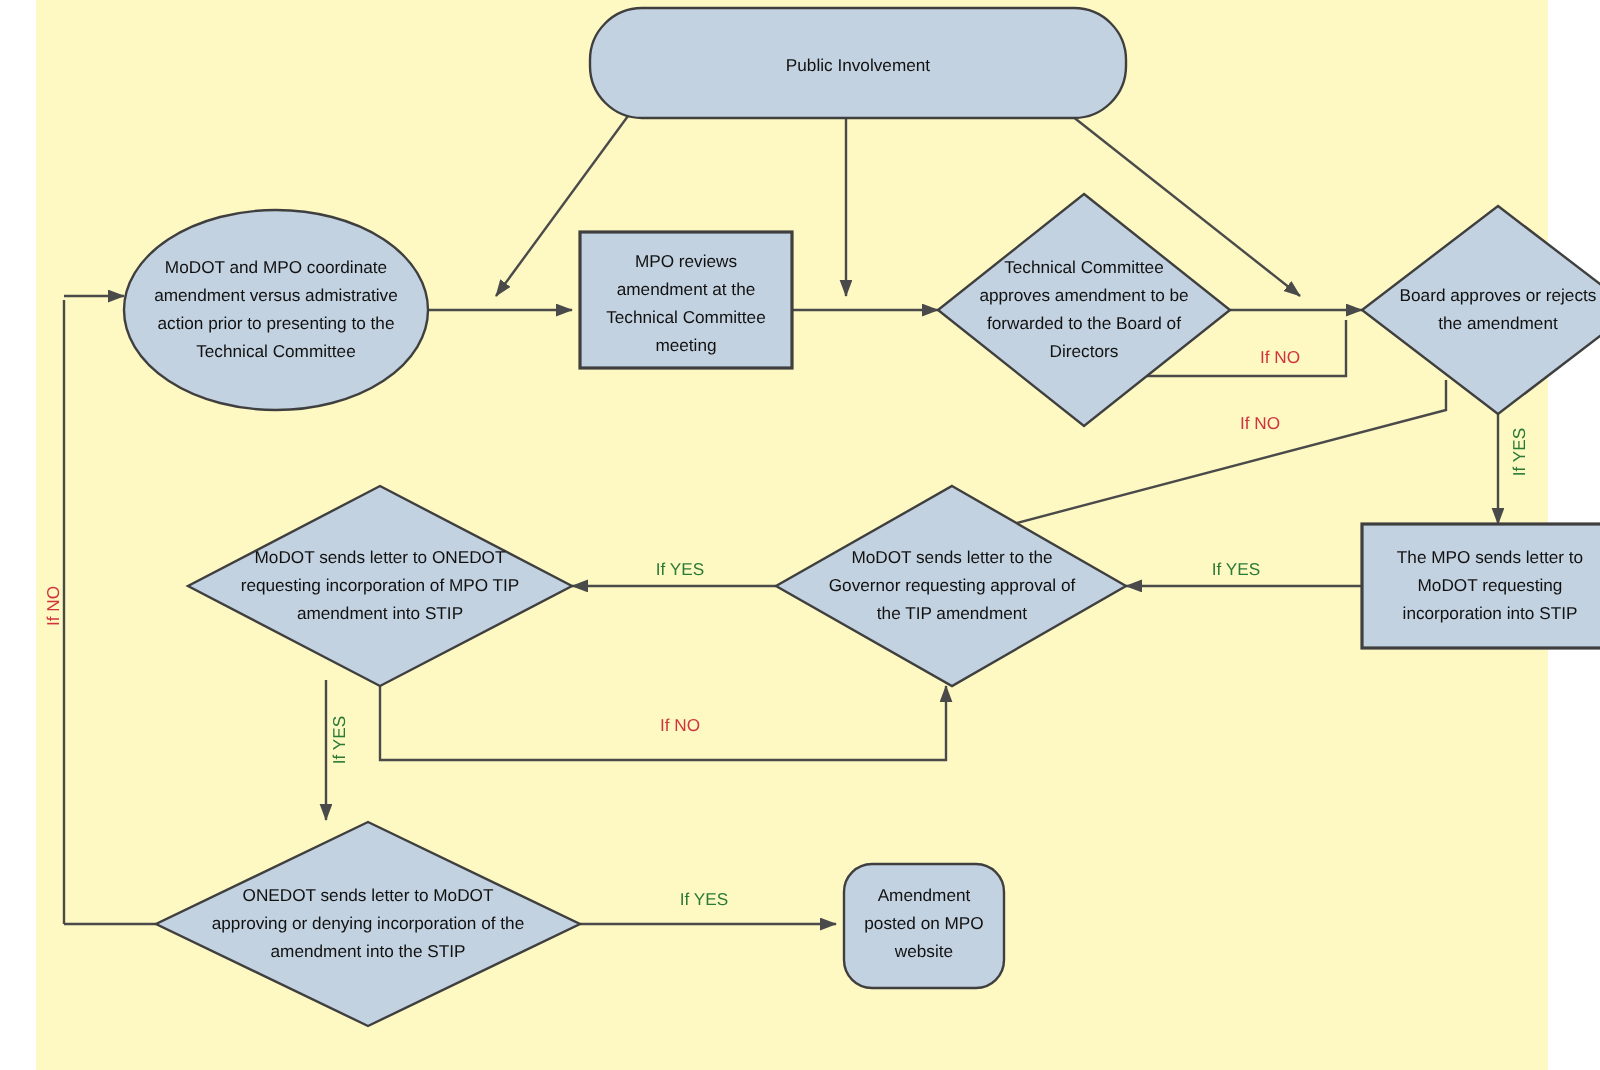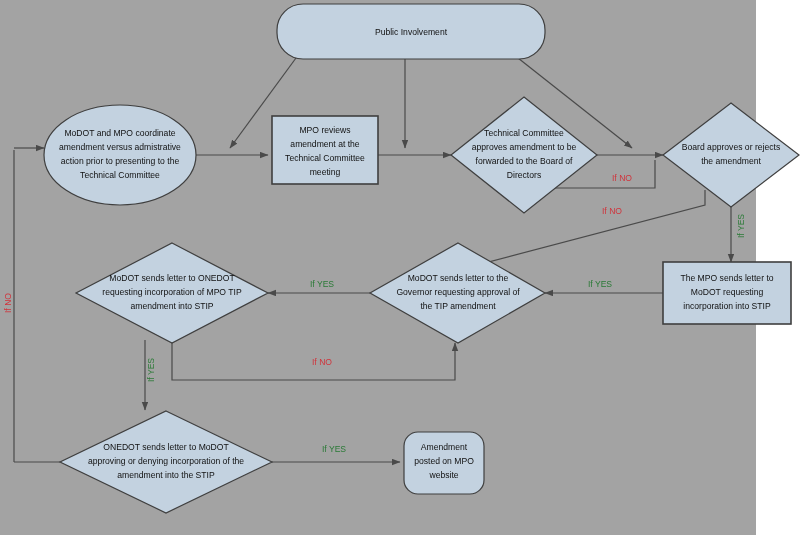--- a/index.html
+++ b/index.html
@@ -10,21 +10,22 @@
   body {
     width: 800px;
     height: 535px;
     font-family: "Liberation Sans", sans-serif;
     overflow: hidden;
   }
   #flowchart-canvas {
     position: relative;
     width: 756px;
     height: 535px;
-    background: #a3a3a3;
+    background: #fef9c3;
+    margin-left: 18px;
   }
   svg#diagram {
     display: block;
     width: 800px;
     height: 535px;
   }
   .node-shape {
     fill: #c3d2e0;
     stroke: #3f3f3f;
     stroke-width: 1.2;

